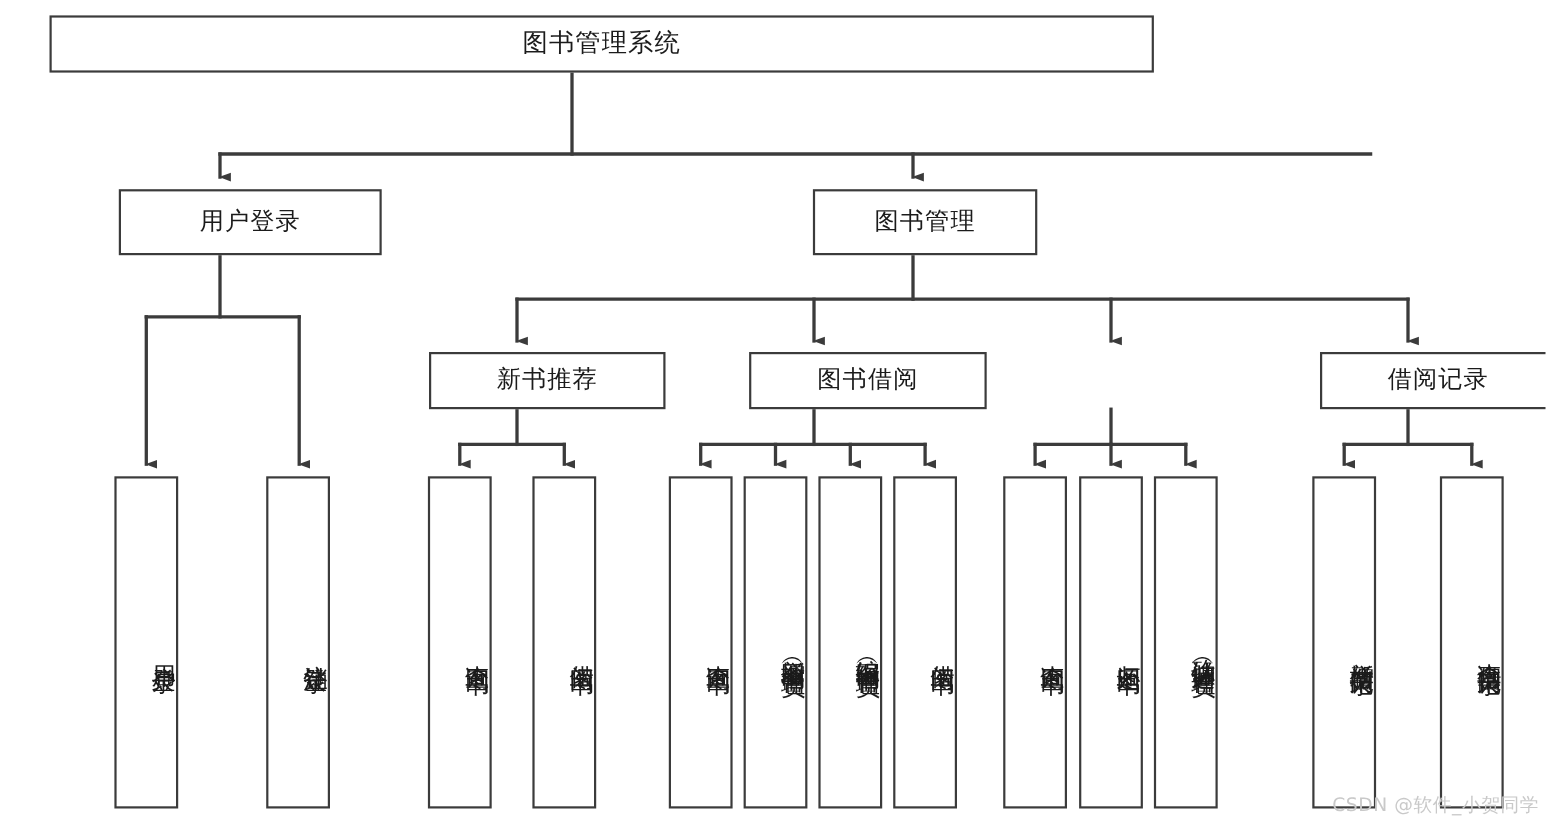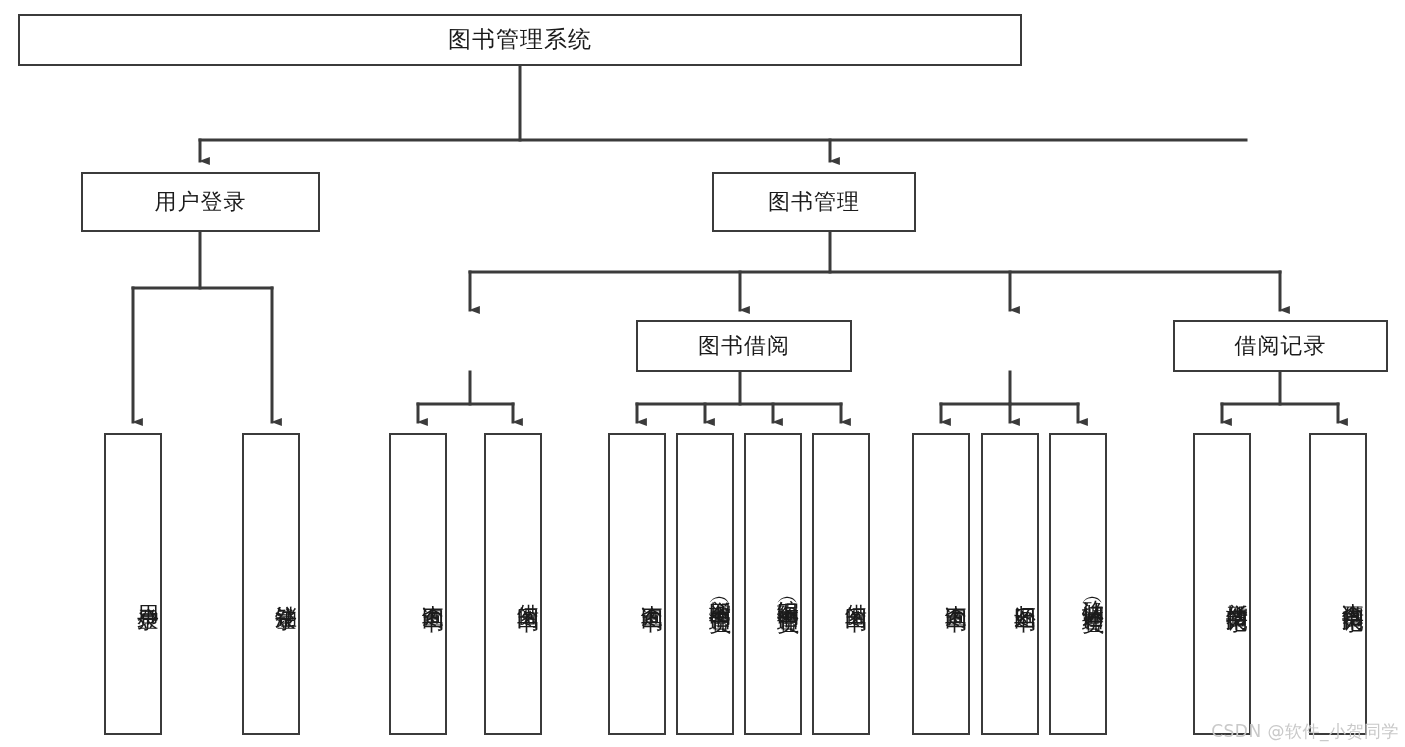--- a/index.html
+++ b/index.html
@@ -5,21 +5,21 @@
 <style>
   html,body{margin:0;padding:0;background:#ffffff;}
   body{width:1405px;height:747px;overflow:hidden;
        font-family:"DejaVu Sans","Liberation Sans",sans-serif;}
   #canvas{position:relative;width:1405px;height:747px;background:#fff;}
   svg.lines{position:absolute;left:0;top:0;width:1405px;height:747px;pointer-events:none;}
 
   .node{position:absolute;box-sizing:border-box;background:#ffffff;
         border:2px solid #3b3b3b;display:flex;align-items:center;justify-content:center;
         color:#1b1b1b;}
-  .node.h{font-size:22px;line-height:1.1;letter-spacing:1px;white-space:nowrap;}
+  .node.h{font-size:22px;line-height:1.1;letter-spacing:1px;white-space:nowrap;margin-left:27px;}
   .node.root{font-size:23px;}
   .node.v{writing-mode:vertical-rl;text-orientation:upright;
           font-size:22px;line-height:1.12;letter-spacing:2px;
           padding-top:14px;align-items:flex-start;justify-content:center;}
 
   .watermark{position:absolute;right:6px;bottom:4px;font-size:17px;color:#c9c9c9;
              white-space:nowrap;letter-spacing:.5px;margin-top:44px;}
 </style>
 </head>
 <body>
@@ -75,21 +75,22 @@
       <path d="M1222,404 L1222,422" marker-end="url(#arw)"></path>
       <path d="M1338,404 L1338,422" marker-end="url(#arw)"></path>
     </g>
   </svg>
 
   <div class="node h root" style="left:18px;top:14px;width:1004px;height:52px;">图书管理系统</div>
 
   <div class="node h" style="left:81px;top:172px;width:239px;height:60px;">用户登录</div>
   <div class="node h" style="left:712px;top:172px;width:204px;height:60px;">图书管理</div>
 
-  <div class="node h" style="left:636px;top:320px;width:216px;height:52px;">图书借阅</div>
+  <div class="node h" style="left:363px;top:320px;width:215px;height:52px;">新书推荐</div>
+  <div class="node h" style="left:654px;top:320px;width:216px;height:52px;">图书借阅</div>
   <div class="node h" style="left:1173px;top:320px;width:215px;height:52px;">借阅记录</div>
 
   <div class="node v" style="left:104px;top:433px;width:58px;height:302px;">用户登录</div>
   <div class="node v" style="left:242px;top:433px;width:58px;height:302px;">注销登录</div>
 
   <div class="node v" style="left:389px;top:433px;width:58px;height:302px;">查询图书</div>
   <div class="node v" style="left:484px;top:433px;width:58px;height:302px;">借阅图书</div>
 
   <div class="node v" style="left:608px;top:433px;width:58px;height:302px;">查询图书</div>
   <div class="node v" style="left:676px;top:433px;width:58px;height:302px;">新增图书（管理员）</div>

